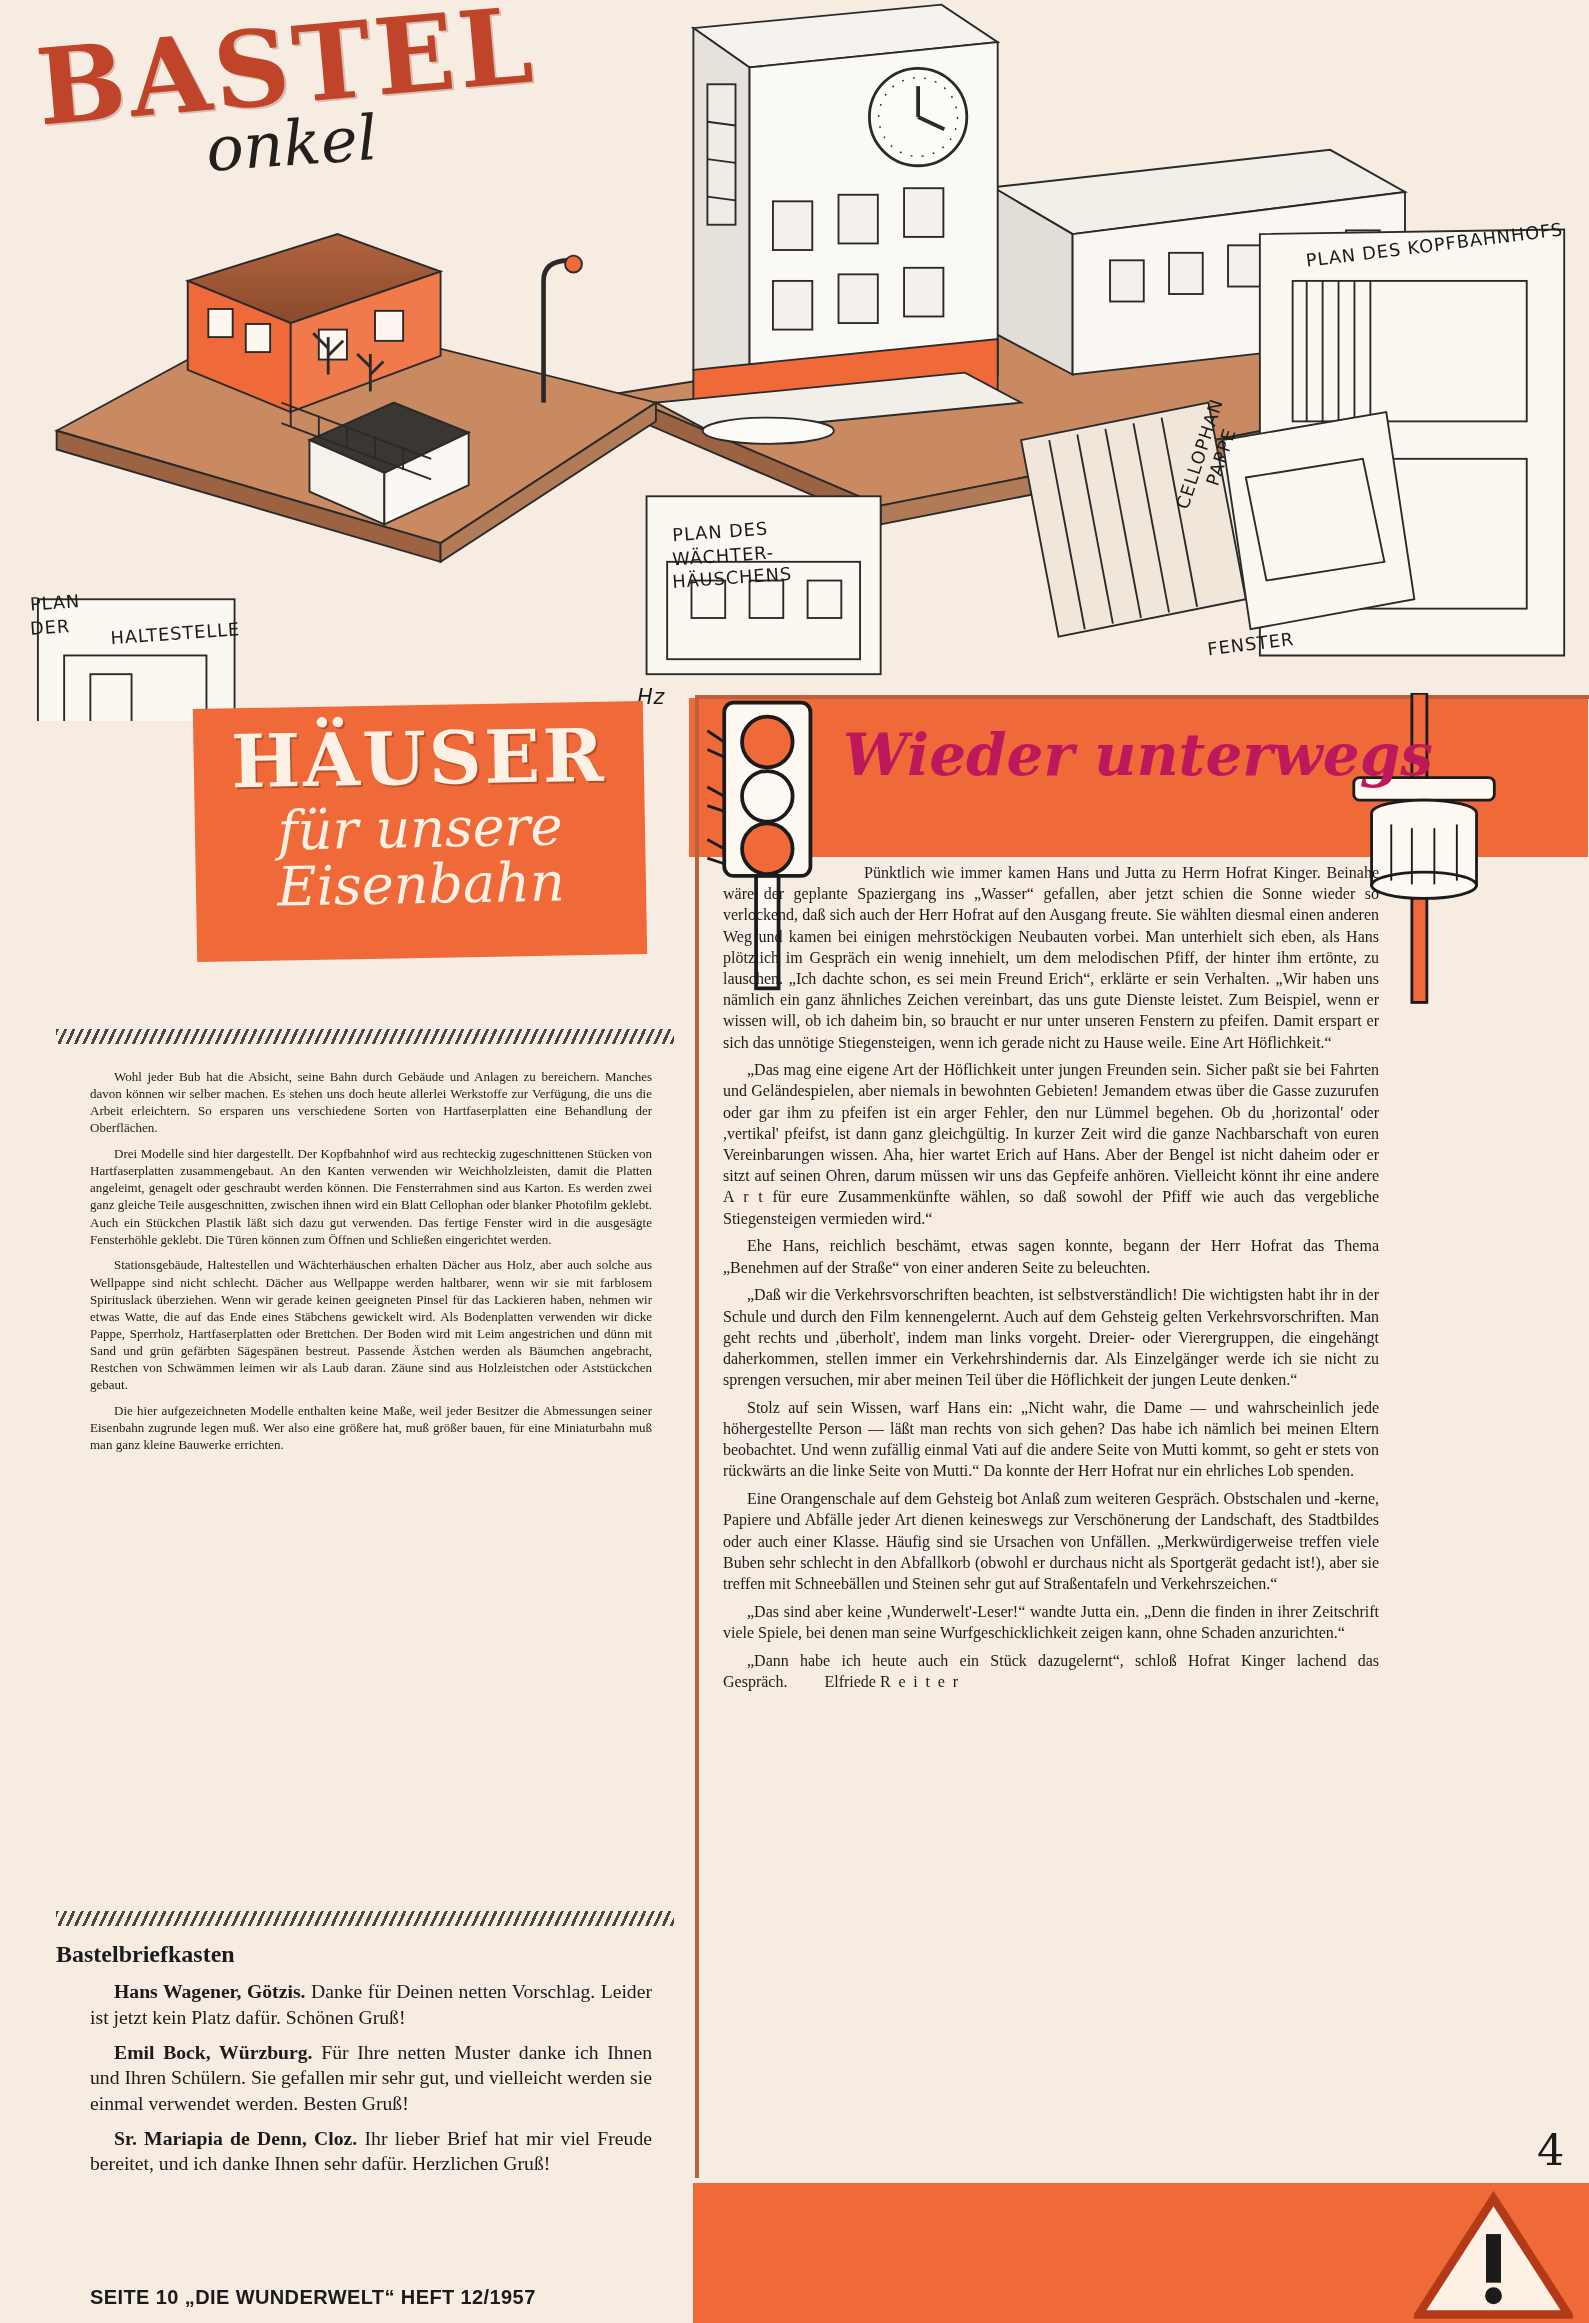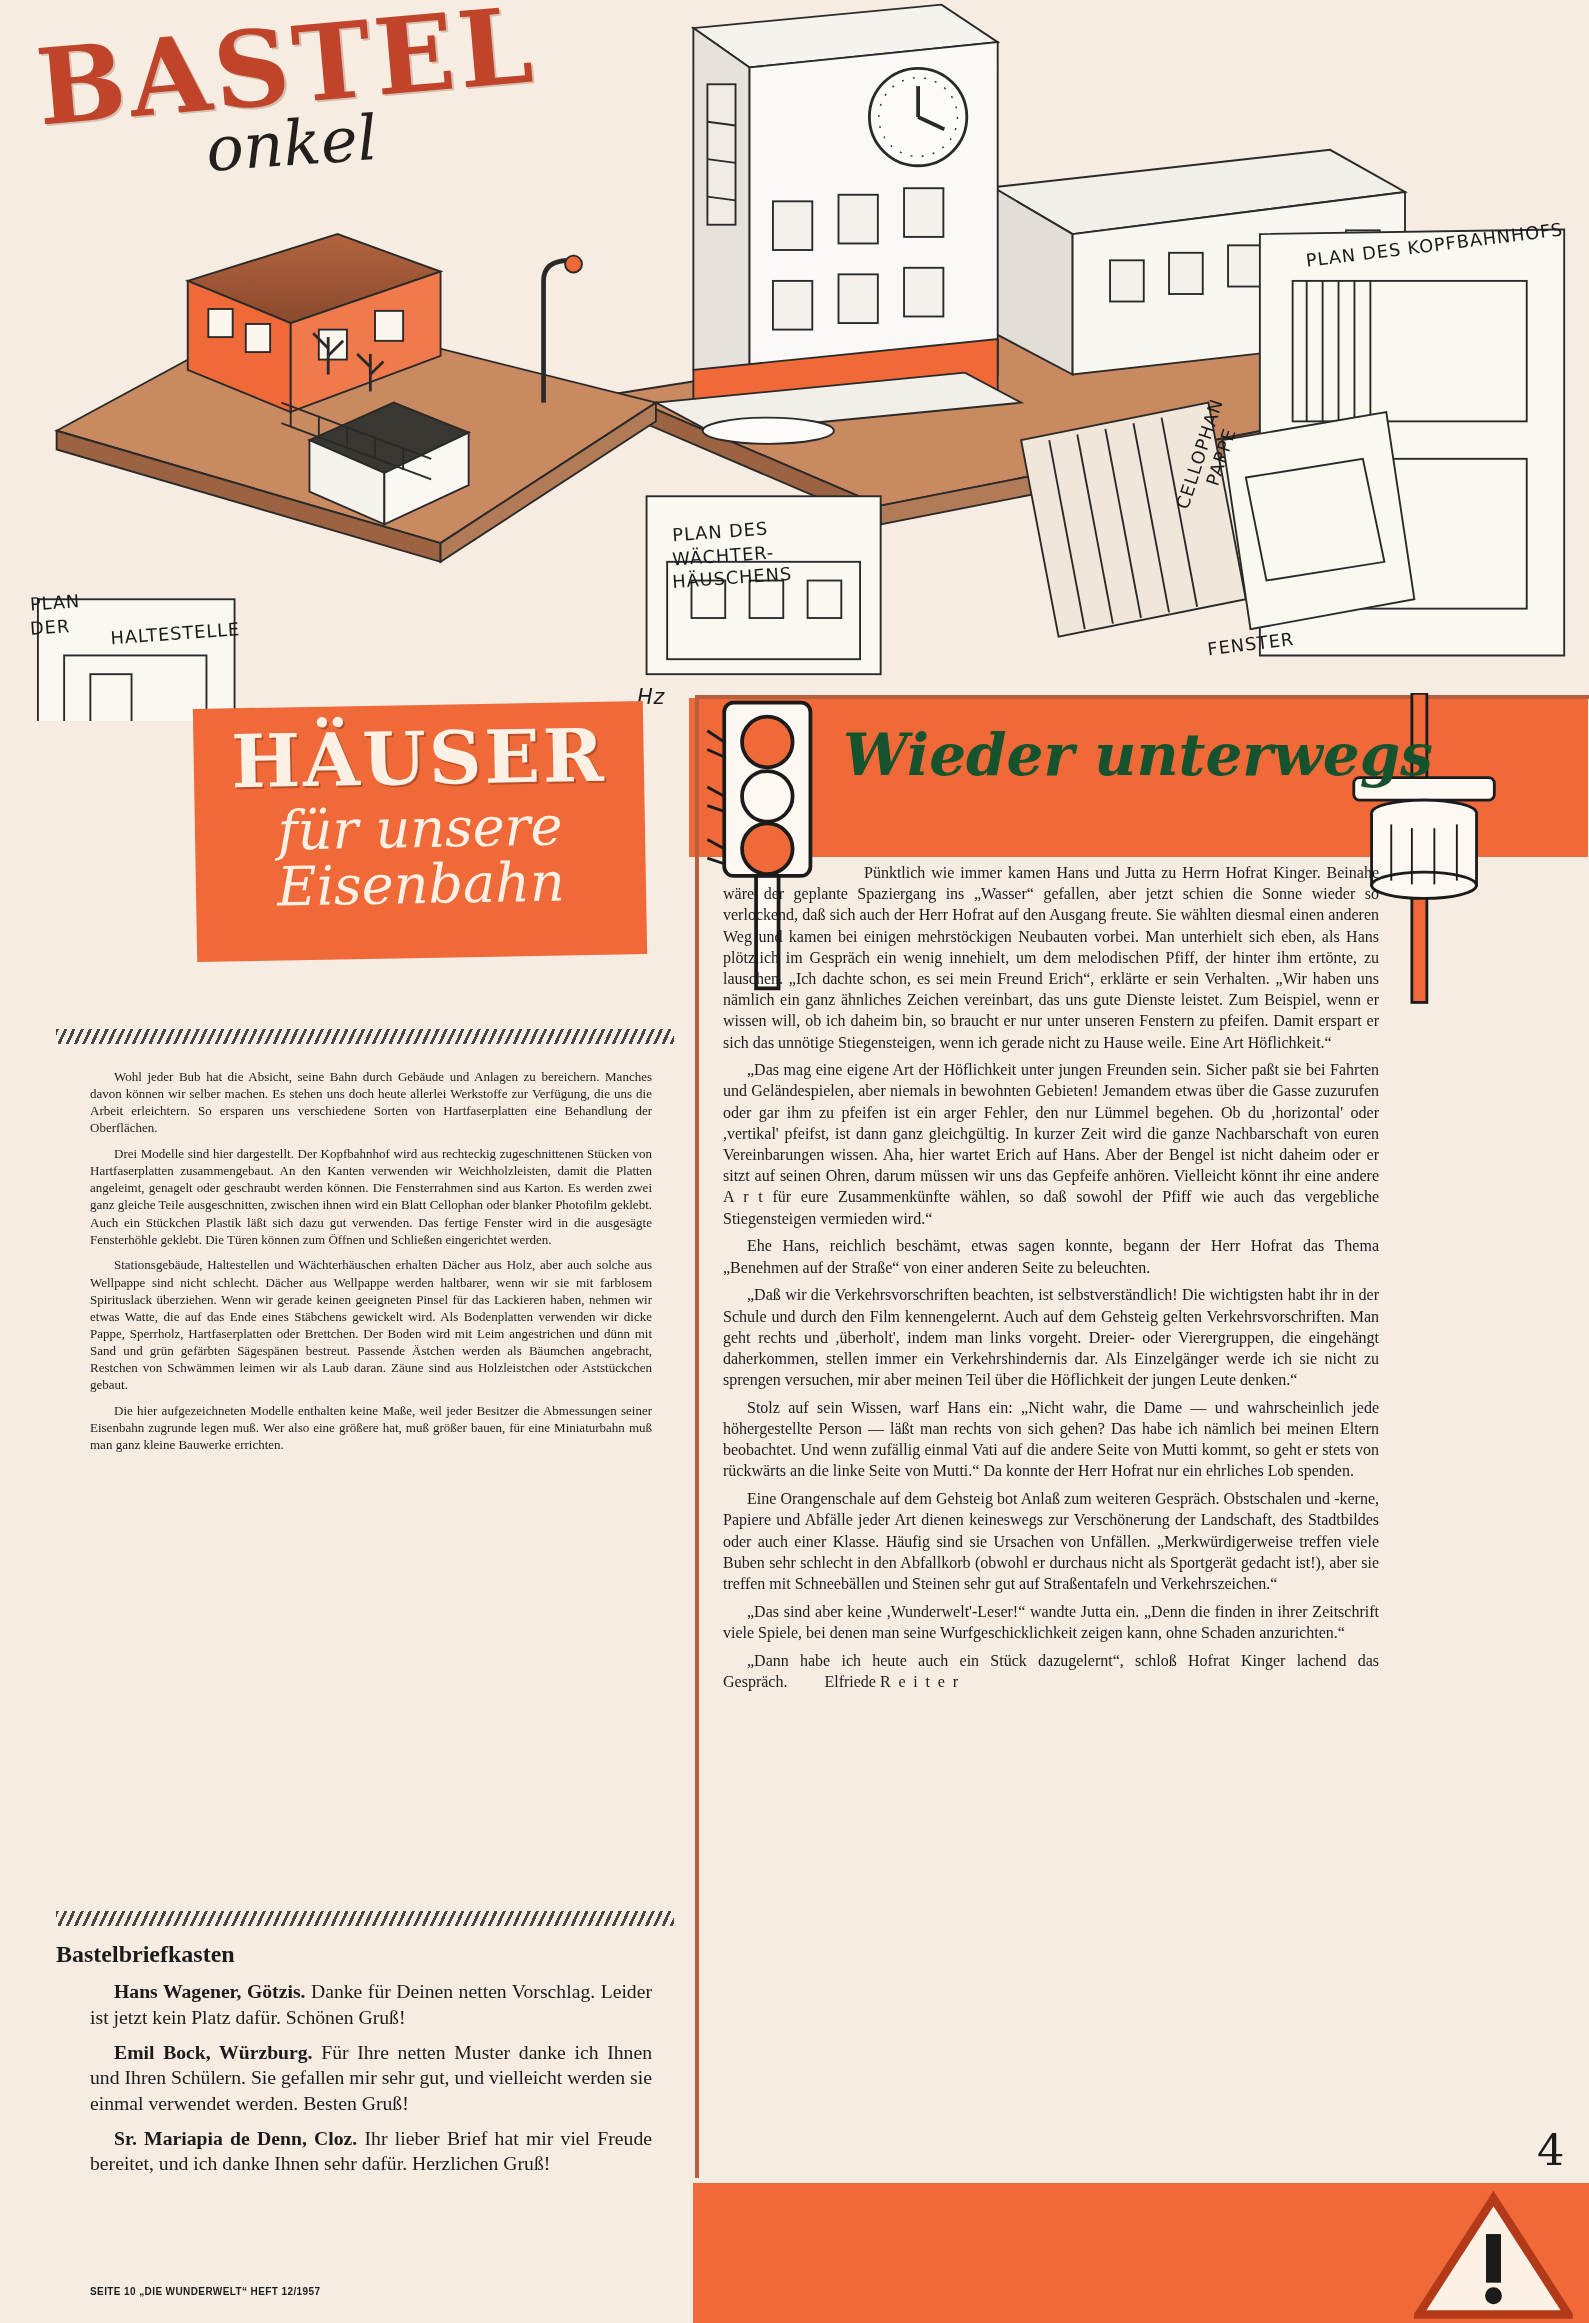--- a/index.html
+++ b/index.html
@@ -61,21 +61,21 @@
     font-family:"DejaVu Serif", serif;
     font-style:italic;font-size:54px;color:#fdf1e6;
     text-align:center;line-height:1.05;
   }
 
   
   .wieder{
     position:absolute;left:843px;top:721px;width:712px;height:84px;
     font-family:"DejaVu Serif", serif;
     font-style:italic;font-weight:bold;
-    font-size:58px;color:#14532d;
+    font-size:58px;color:#be185d;
   }
 
   
   .orange-band{
     position:absolute;left:689px;top:698px;width:899px;height:159px;
     background:#ef6a38;
   }
 
   
   .leftcol{
@@ -105,21 +105,21 @@
   .briefkasten{
     position:absolute;left:90px;top:1979px;width:562px;
     font-size:19.7px;line-height:1.3;text-align:justify;
   }
   .briefkasten p{margin:0 0 9.4px 0;text-indent:24px;}
   .briefkasten b{font-weight:bold;}
 
   .footer-left{
     position:absolute;left:90px;top:2286px;
     font-family:"Liberation Sans", sans-serif;
-    font-size:10px;font-weight:bold;letter-spacing:0.4px;
+    font-size:20px;font-weight:bold;letter-spacing:0.4px;
   }
 
   
   .rightcol{
     position:absolute;left:723px;top:862px;width:656px;
     font-size:16px;line-height:1.325;text-align:justify;
     hyphens:auto;
   }
   .rightcol p{margin:0 0 6.6px 0;text-indent:24px;}
   .rightcol .first{text-indent:141px;}

